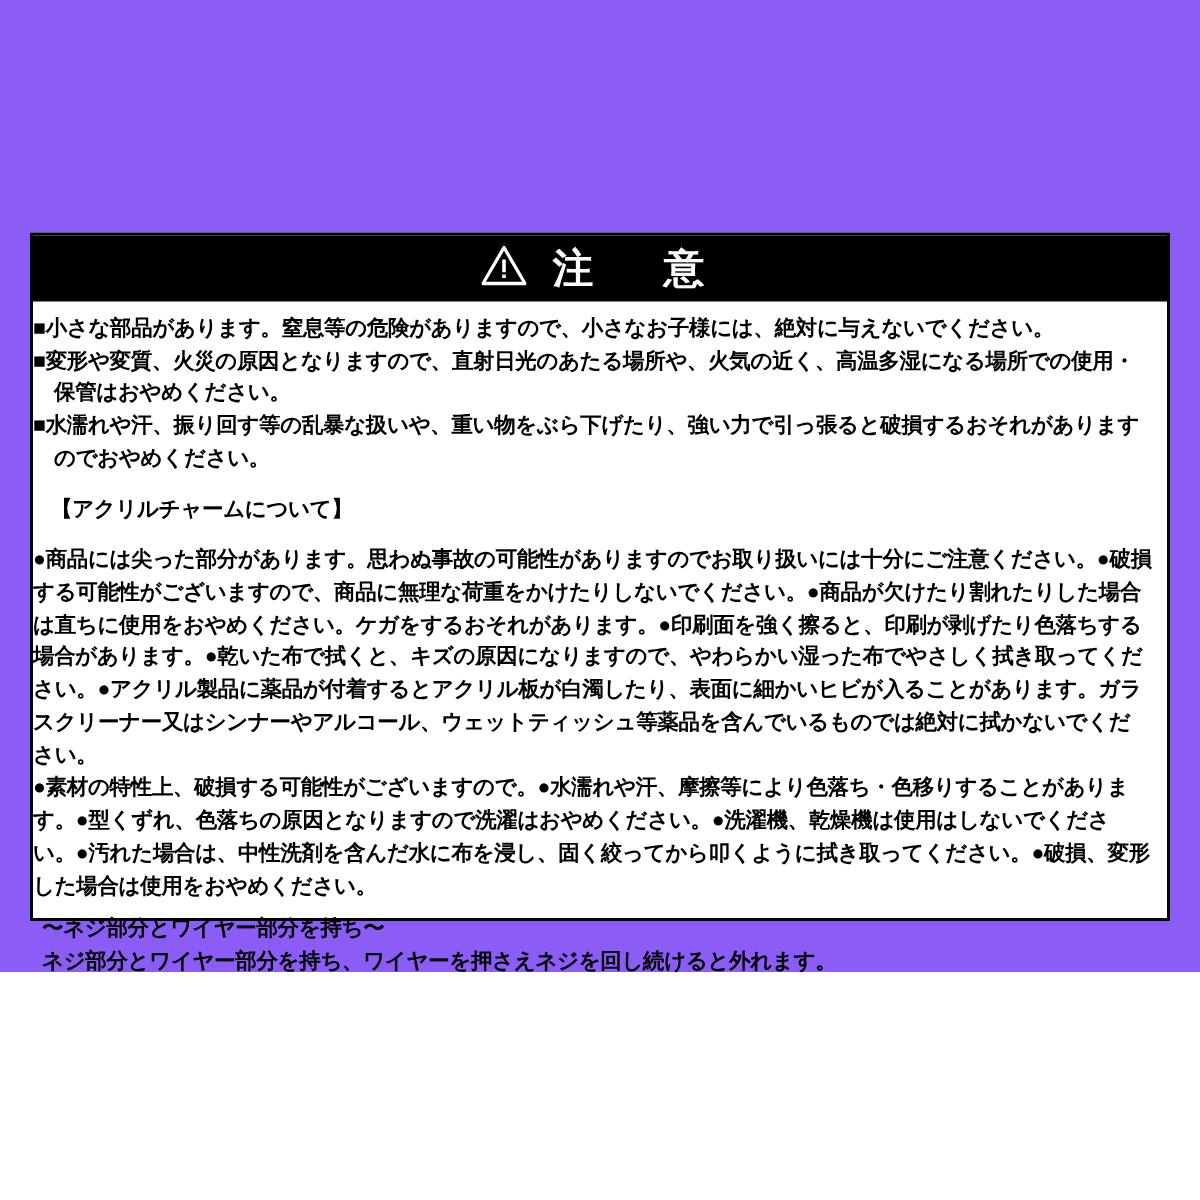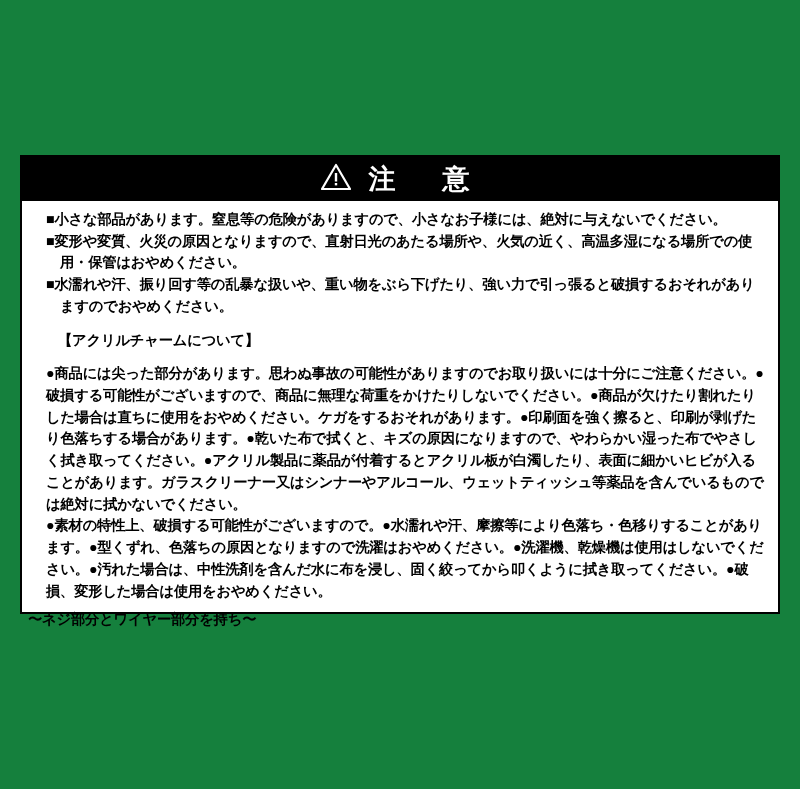--- a/index.html
+++ b/index.html
@@ -11,22 +11,22 @@
     width: 800px;
     height: 800px;
     font-family: "Liberation Sans", sans-serif;
     color: #000000;
     overflow: hidden;
   }
 
   .page {
     position: relative;
     width: 800px;
-    height: 789px;
-    background: #15803d;
+    height: 648px;
+    background: #8b5cf6;
     box-sizing: border-box;
   }
 
   .notice-box {
     position: absolute;
     left: 20px;
     top: 155px;
     width: 760px;
     border: 2px solid #000000;
     box-sizing: border-box;
@@ -49,21 +49,21 @@
 
   .notice-title {
     font-size: 27px;
     font-weight: bold;
     letter-spacing: 10px;
     line-height: 1;
     padding-left: 4px;
   }
 
   .notice-body {
-    padding: 8px 10px 10px 24px;
+    padding: 8px 10px 10px 0;
     font-size: 14.3px;
     line-height: 1.52;
     font-weight: bold;
     letter-spacing: -0.2px;
   }
 
   .blk {
     margin: 0;
     text-indent: 0;
   }
@@ -118,15 +118,16 @@
       <p class="blk section-head">【アクリルチャームについて】</p>
       <p class="blk">●商品には尖った部分があります。思わぬ事故の可能性がありますのでお取り扱いには十分にご注意ください。●破損する可能性がございますので、商品に無理な荷重をかけたりしないでください。●商品が欠けたり割れたりした場合は直ちに使用をおやめください。ケガをするおそれがあります。●印刷面を強く擦ると、印刷が剥げたり色落ちする場合があります。●乾いた布で拭くと、キズの原因になりますので、やわらかい湿った布でやさしく拭き取ってください。●アクリル製品に薬品が付着するとアクリル板が白濁したり、表面に細かいヒビが入ることがあります。ガラスクリーナー又はシンナーやアルコール、ウェットティッシュ等薬品を含んでいるものでは絶対に拭かないでください。</p>
 
       <p class="blk">●素材の特性上、破損する可能性がございますので。●水濡れや汗、摩擦等により色落ち・色移りすることがあります。●型くずれ、色落ちの原因となりますので洗濯はおやめください。●洗濯機、乾燥機は使用はしないでください。●汚れた場合は、中性洗剤を含んだ水に布を浸し、固く絞ってから叩くように拭き取ってください。●破損、変形した場合は使用をおやめください。</p>
     </div>
 
   </div>
 
   <div class="footer">
     <p>〜ネジ部分とワイヤー部分を持ち〜</p>
+    <p>ネジ部分とワイヤー部分を持ち、ワイヤーを押さえネジを回し続けると外れます。</p>
   </div>
 
 </div>
 
 </body></html>

